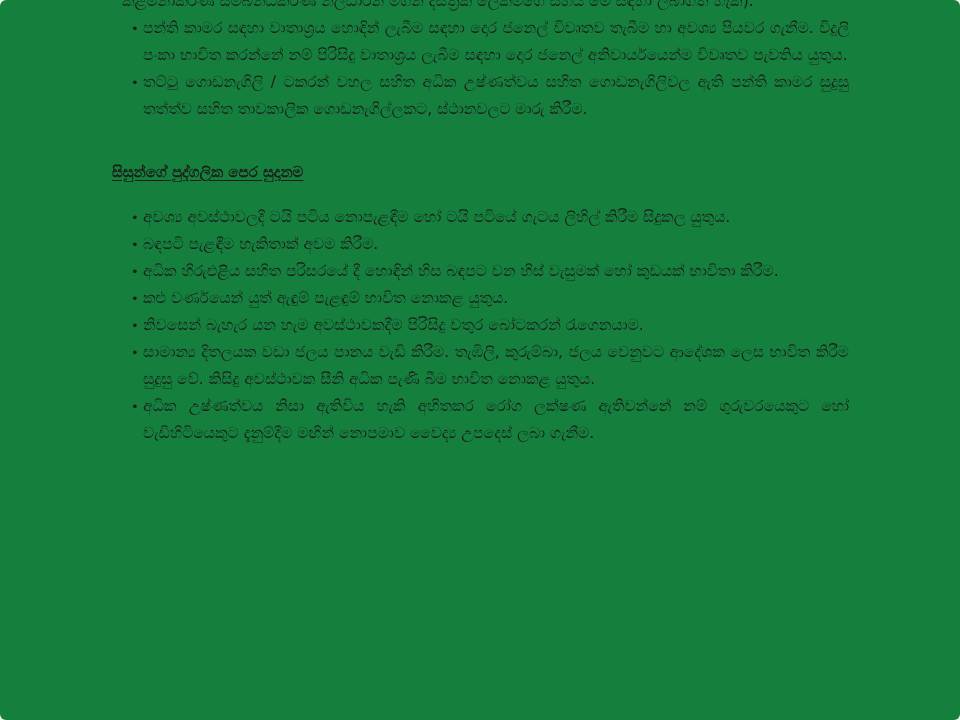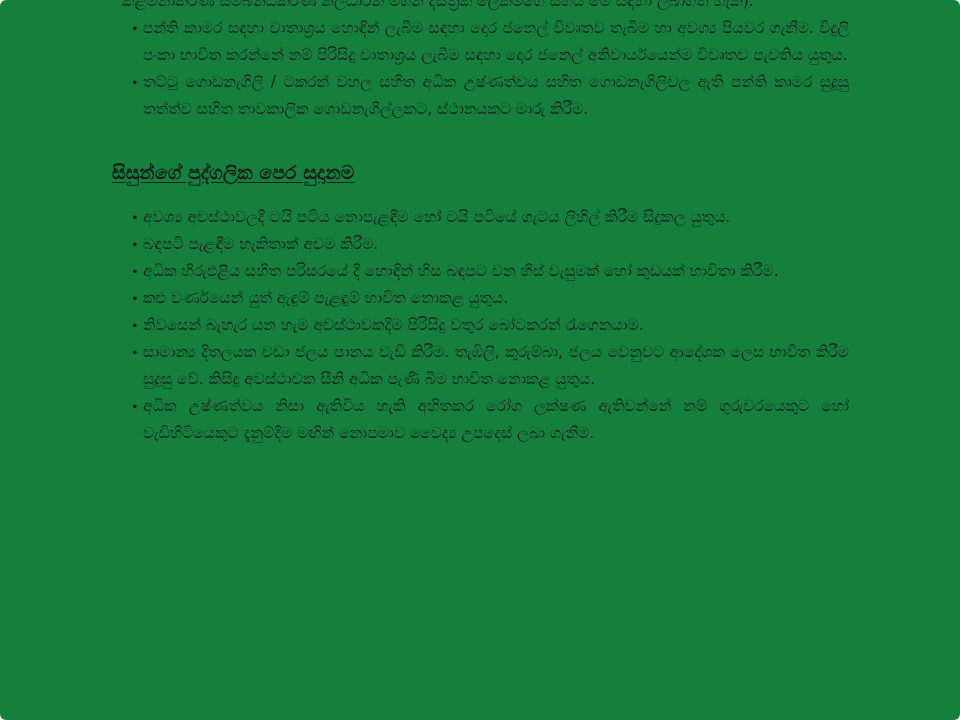--- a/index.html
+++ b/index.html
@@ -52,21 +52,21 @@
     font-size: 13px;
     line-height: 27px;
   }
   .li .li-text {
     flex: 1 1 auto;
     text-align: justify;
     text-align-last: left;
   }
   .section-heading {
     margin: 36px 0 0 0;
-    font-size: 19px;
+    font-size: 15px;
     line-height: 27px;
     font-weight: bold;
     text-decoration: underline;
     text-underline-offset: 3px;
   }
 </style>
 </head>
 <body>
 
 <div class="page">
@@ -74,21 +74,21 @@
 
     <div class="continuation">කළමනාකරණ සම්බන්ධීකරණ නිලධාරීන් මගින් දිස්ත්‍රික් ලේකම්ගේ සහය මේ සඳහා ලබාගත හැක).</div>
 
     <div class="bullet-list classroom">
       <div class="li">
         <span class="bullet">•</span>
         <div class="li-text">පන්ති කාමර සඳහා වාතාශ්‍රය හොඳින් ලැබීම සඳහා දොර ජනෙල් විවෘතව තැබීම හා අවශ්‍ය පියවර ගැනීම. විදුලි පංකා භාවිත කරන්නේ නම් පිරිසිදු වාතාශ්‍රය ලැබීම සඳහා  දොර ජනෙල් අනිවාර්යයෙන්ම විවෘතව පැවතිය යුතුය.</div>
       </div>
       <div class="li">
         <span class="bullet">•</span>
-        <div class="li-text">තට්ටු ගොඩනැගිලි / ටකරන් වහල සහිත අධික උෂ්ණත්වය සහිත ගොඩනැගිලිවල ඇති පන්ති කාමර සුදුසු තත්ත්ව සහිත තාවකාලික ගොඩනැගිල්ලකට, ස්ථානයකට මාරු කිරීම.</div>
+        <div class="li-text">තට්ටු ගොඩනැගිලි / ටකරන් වහල සහිත අධික උෂ්ණත්වය සහිත ගොඩනැගිලිවල ඇති පන්ති කාමර සුදුසු තත්ත්ව සහිත තාවකාලික ගොඩනැගිල්ලකට, ස්ථානවලට මාරු කිරීම.</div>
       </div>
     </div>
 
     <h2 class="section-heading">සිසුන්ගේ පුද්ගලික පෙර සුදානම</h2>
 
     <div class="bullet-list personal">
       <div class="li">
         <span class="bullet">•</span>
         <div class="li-text">අවශ්‍ය අවස්ථාවලදී ටයි පටිය නොපැළඳීම හෝ ටයි පටියේ ගැටය ලිහිල් කිරීම සිදුකල යුතුය.</div>
       </div>

